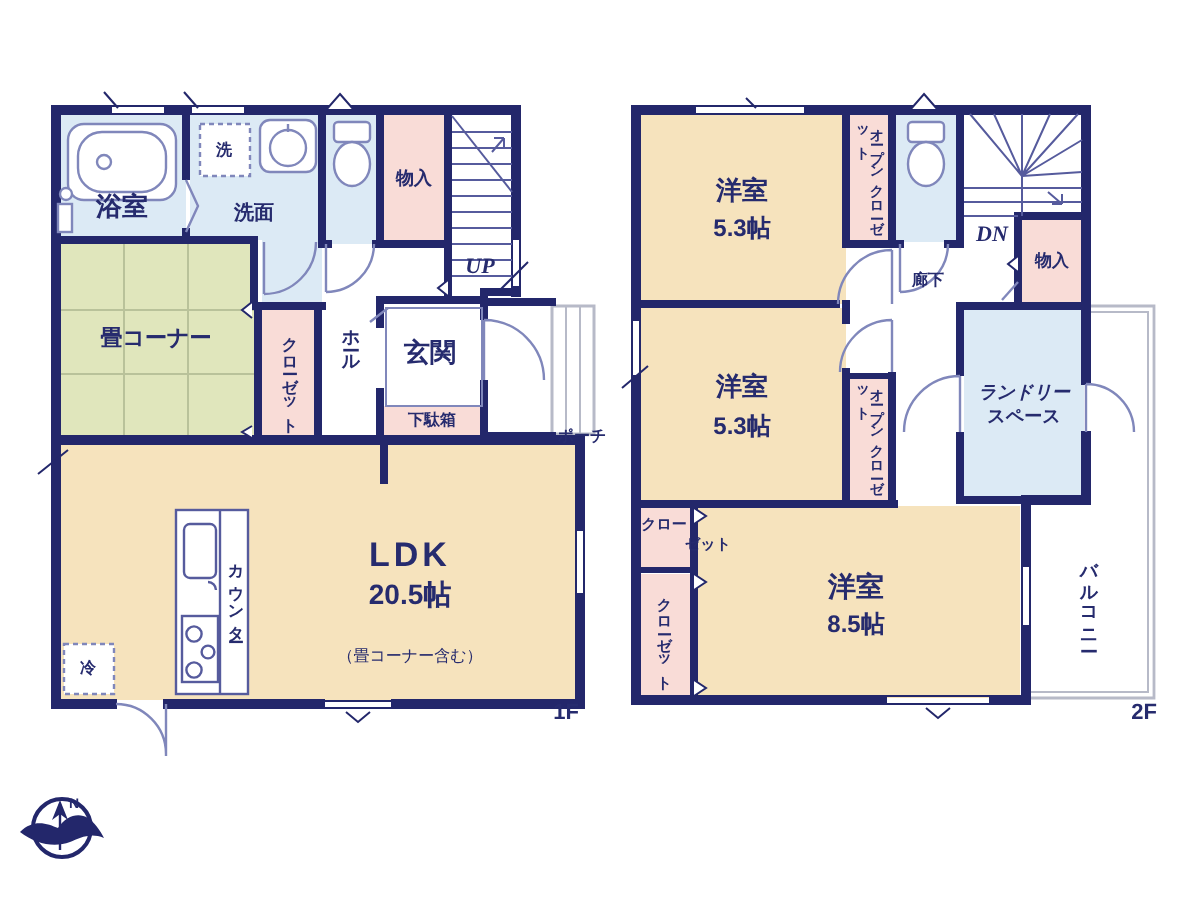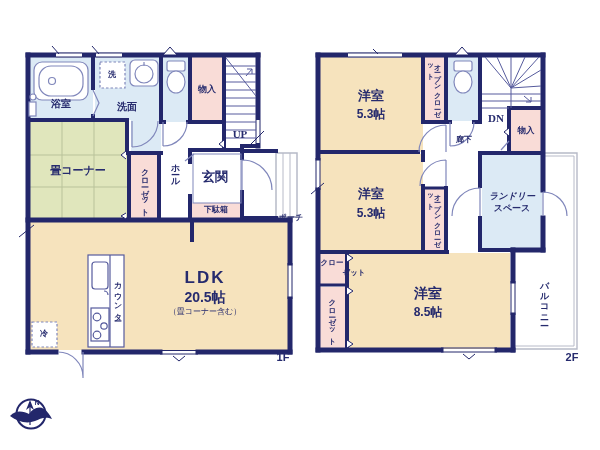--- a/index.html
+++ b/index.html
@@ -4,21 +4,21 @@
 <style>
   html,body{margin:0;padding:0;background:#ffffff;}
   #canvas{position:relative;width:600px;height:450px;background:#ffffff;overflow:hidden;
           font-family:"Liberation Sans",sans-serif;}
   #plan-svg{position:absolute;left:0;top:0;}
   .lbl{position:absolute;transform:translate(-50%,-50%);color:#262b6e;white-space:nowrap;
        text-align:center;font-weight:bold;line-height:1.15;}
   .vlbl{position:absolute;transform:translate(-50%,-50%);color:#262b6e;font-weight:bold;
         writing-mode:vertical-rl;white-space:nowrap;letter-spacing:1px;line-height:1.0;}
   .vwrap{white-space:normal;}
-  .updn{font-family:"Liberation Serif",serif;font-weight:bold;}
+  .updn{font-family:"Liberation Serif",serif;font-style:italic;font-weight:bold;}
   .light{font-weight:normal;}
   .brand{position:absolute;color:#cbcdd9;font-weight:bold;letter-spacing:2px;
          transform:translate(0,-50%);}
 </style>
 </head>
 <body>
 
 <div id="canvas">
 
 <svg id="plan-svg" width="600" height="450" viewBox="0 0 600 450">
@@ -265,34 +265,34 @@
   <rect x="193" y="154" width="48" height="49" fill="none" stroke="#8087bb" stroke-width="1"></rect>
 
   <g>
     <circle cx="31" cy="414" r="14.5" fill="none" stroke="#23276b" stroke-width="2"></circle>
     <line x1="30" y1="402" x2="30" y2="425" stroke="#23276b" stroke-width="1.2"></line>
     <polygon points="30,400 26,410 30,407 34,410" fill="#23276b"></polygon>
     <path d="M10,416 C17,409 24,412 29,414 C33,408 39,406 44,409 C47,411 50,415 52,419 C45,416 40,419 35,421 C27,424 18,422 10,416 Z" fill="#23276b"></path>
   </g>
 </svg>
 
-  <div class="lbl" style="left:61px;top:104px;font-size:10px;">浴室</div>
+  <div class="lbl" style="left:61px;top:104px;font-size:13px;">浴室</div>
   <div class="lbl" style="left:112px;top:75px;font-size:8px;">洗</div>
   <div class="lbl" style="left:127px;top:107px;font-size:10px;text-align:right;">洗面</div>
   <div class="lbl" style="left:207px;top:89px;font-size:9px;">物入</div>
   <div class="lbl updn" style="left:240px;top:134px;font-size:11px;">UP</div>
   <div class="lbl" style="left:78px;top:170px;font-size:11px;">畳コーナー</div>
   <div class="vlbl" style="left:144px;top:188px;font-size:8px;">クローゼット</div>
   <div class="vlbl" style="left:175px;top:170px;font-size:9px;">ホール</div>
   <div class="lbl" style="left:215px;top:177px;font-size:13px;">玄関</div>
   <div class="lbl" style="left:216px;top:210px;font-size:8px;text-align:center;">下駄箱</div>
   <div class="lbl" style="left:258px;top:218px;font-size:8px;margin-left:33px;">ポーチ</div>
   <div class="lbl" style="left:205px;top:278px;font-size:17px;letter-spacing:2px;">LDK</div>
   <div class="lbl" style="left:205px;top:297px;font-size:14px;">20.5帖</div>
-  <div class="lbl light" style="left:205px;top:312px;font-size:8px;">（畳コーナー含む）</div>
+  <div class="lbl light" style="left:205px;top:328px;font-size:8px;">（畳コーナー含む）</div>
   <div class="vlbl" style="left:117px;top:297px;font-size:8px;">カウンター</div>
   <div class="lbl" style="left:44px;top:334px;font-size:8px;">冷</div>
   <div class="lbl" style="left:283px;top:357px;font-size:11px;">1F</div>
 
   <div class="lbl" style="left:371px;top:96px;font-size:13px;">洋室</div>
   <div class="lbl" style="left:371px;top:115px;font-size:12px;">5.3帖</div>
   <div class="vlbl vwrap" style="left:434px;top:90px;font-size:7px;height:62px;">オープンクローゼット</div>
   <div class="lbl updn" style="left:496px;top:118px;font-size:11px;">DN</div>
   <div class="lbl" style="left:464px;top:140px;font-size:8px;">廊下</div>
   <div class="lbl" style="left:526px;top:131px;font-size:8.5px;">物入</div>

